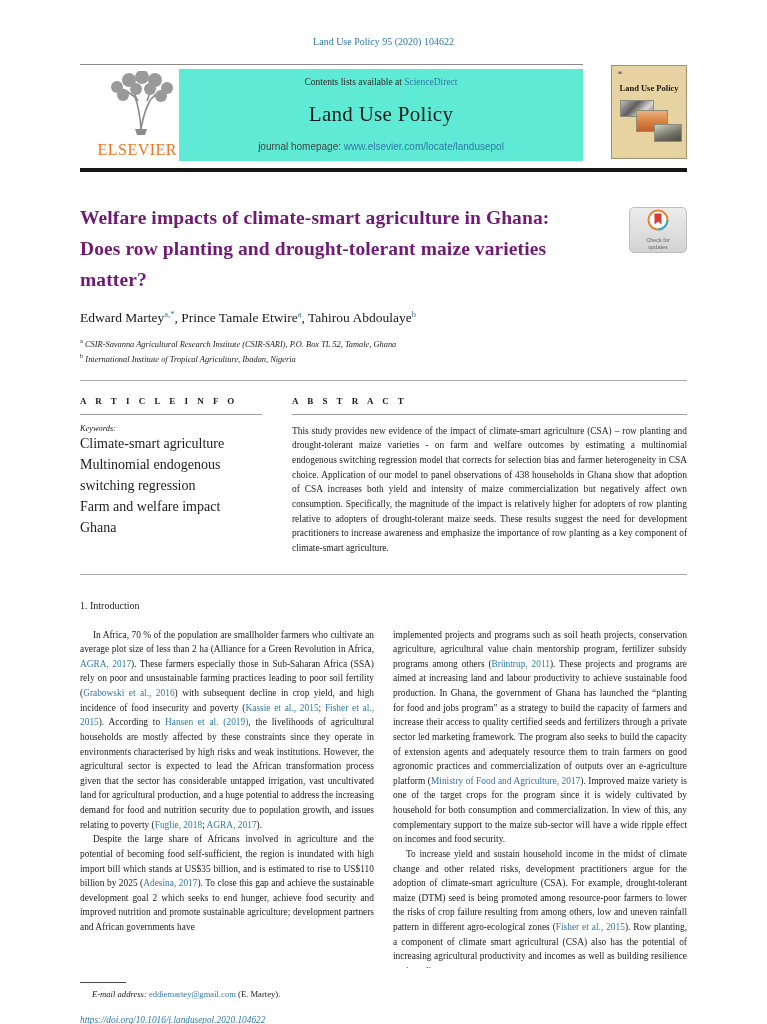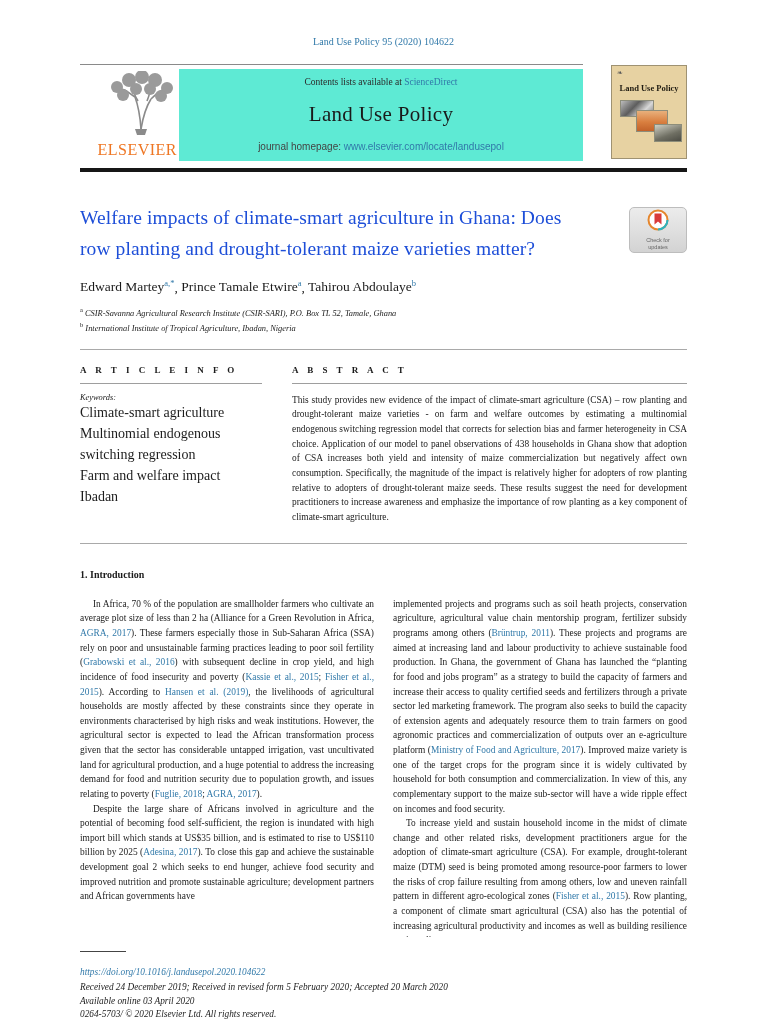--- a/index.html
+++ b/index.html
@@ -68,21 +68,21 @@
   .cover-img.i1 { top: 34px; left: 8px; width: 34px; height: 17px; background: linear-gradient(135deg,#bdbdbd 0%,#5d5d5d 40%,#d8d8d8 70%,#777 100%); }
   .cover-img.i2 { top: 44px; left: 24px; width: 32px; height: 22px; background: linear-gradient(180deg,#e8b07c 0%,#d97f3f 55%,#c2622a 100%); }
   .cover-img.i3 { top: 58px; left: 42px; width: 28px; height: 18px; background: linear-gradient(160deg,#cfcfc3 0%,#6f6f63 60%,#4c4c44 100%); }
 
   .thick-rule { height: 4px; background: #161616; margin-top: 7px; }
 
   
   .title-row { display: flex; margin-top: 31px; }
   .article-title {
     flex: 1 1 auto;
-    font-size: 19.5px; font-weight: normal; color: #1d4ed8;
+    font-size: 19.5px; font-weight: bold; color: #701a75;
     line-height: 1.58; letter-spacing: 0.1px;
     padding-right: 37px;
   }
   .check-badge {
     flex: 0 0 58px; width: 58px; height: 46px;
     background: linear-gradient(180deg, #ececec 0%, #d3d3d3 100%);
     border: 1px solid #bdbdbd; border-radius: 5px;
     display: flex; flex-direction: column; align-items: center; justify-content: center;
     margin-top: 4px;
   }
@@ -111,21 +111,21 @@
     font-size: 9px; font-weight: bold; letter-spacing: 3.5px; color: #1a1a1a;
   }
   .sec-head-rule { height: 1px; background: #9e9e9e; margin-top: 8px; margin-bottom: 9px; }
   .keywords-label { font-size: 8.4px; font-style: italic; }
   .keyword { font-size: 14px; line-height: 1.5; }
   .abstract-text {
     font-size: 9.4px; line-height: 1.56; text-align: justify; color: #1b1b1b;
   }
 
   
-  .section-heading { margin-top: 25px; font-size: 10px; font-weight: bold; }
+  .section-heading { margin-top: 25px; font-size: 10px; font-weight: normal; }
   .columns { display: flex; gap: 19px; margin-top: 17px; height: 340px; overflow: hidden; }
   .col { flex: 1 1 0; }
   .body-para {
     font-size: 9.4px; line-height: 1.555; text-align: justify; color: #1b1b1b;
   }
   .body-para.indent { text-indent: 13px; }
   .cite-link { color: #3179a9; }
 
   
   .footnote-rule { width: 46px; height: 1px; background: #444; margin-top: 14px; }
@@ -216,21 +216,21 @@
   </div>
 
   <div class="info-abstract">
     <div class="info-col">
       <div class="sec-head">A R T I C L E  I N F O</div>
       <div class="sec-head-rule"></div>
       <div class="keywords-label">Keywords:</div>
       <div class="keyword">Climate-smart agriculture</div>
       <div class="keyword">Multinomial endogenous switching regression</div>
       <div class="keyword">Farm and welfare impact</div>
-      <div class="keyword">Ibadan</div>
+      <div class="keyword">Ghana</div>
     </div>
     <div class="abstract-col">
       <div class="sec-head">A B S T R A C T</div>
       <div class="sec-head-rule"></div>
       <div class="abstract-text">This study provides new evidence of the impact of climate-smart agriculture (CSA) – row planting and drought-tolerant maize varieties - on farm and welfare outcomes by estimating a multinomial endogenous switching regression model that corrects for selection bias and farmer heterogeneity in CSA choice. Application of our model to panel observations of 438 households in Ghana show that adoption of CSA increases both yield and intensity of maize commercialization but negatively affect own consumption. Specifically, the magnitude of the impact is relatively higher for adopters of row planting relative to adopters of drought-tolerant maize seeds. These results suggest the need for development practitioners to increase awareness and emphasize the importance of row planting as a key component of climate-smart agriculture.</div>
     </div>
   </div>
 
   <div class="section-heading">1. Introduction</div>
 
@@ -240,20 +240,24 @@
         <p class="body-para indent"><span>Despite the large share of Africans involved in agriculture and the potential of becoming food self-sufficient, the region is inundated with high import bill which stands at US$35 billion, and is estimated to rise to US$110 billion by 2025 (</span><span class="cite-link">Adesina, 2017</span><span>). To close this gap and achieve the sustainable development goal 2 which seeks to end hunger, achieve food security and improved nutrition and promote sustainable agriculture; development partners and African governments have</span></p>
       </div>
     <div class="col">
         <p class="body-para"><span>implemented projects and programs such as soil heath projects, conservation agriculture, agricultural value chain mentorship program, fertilizer subsidy programs among others (</span><span class="cite-link">Brüntrup, 2011</span><span>). These projects and programs are aimed at increasing land and labour productivity to achieve sustainable food production. In Ghana, the government of Ghana has launched the “planting for food and jobs program” as a strategy to build the capacity of farmers and increase their access to quality certified seeds and fertilizers through a private sector led marketing framework. The program also seeks to build the capacity of extension agents and adequately resource them to train farmers on good agronomic practices and commercialization of outputs over an e-agriculture platform (</span><span class="cite-link">Ministry of Food and Agriculture, 2017</span><span>). Improved maize variety is one of the target crops for the program since it is widely cultivated by household for both consumption and commercialization. In view of this, any complementary support to the maize sub-sector will have a wide ripple effect on incomes and food security.</span></p>
         <p class="body-para indent"><span>To increase yield and sustain household income in the midst of climate change and other related risks, development practitioners argue for the adoption of climate-smart agriculture (CSA). For example, drought-tolerant maize (DTM) seed is being promoted among resource-poor farmers to lower the risks of crop failure resulting from among others, low and uneven rainfall pattern in different agro-ecological zones (</span><span class="cite-link">Fisher et al., 2015</span><span>). Row planting, a component of climate smart agricultural (CSA) also has the potential of increasing agricultural productivity and incomes as well as building resilience against climate</span></p>
       </div>
   </div>
 
   <div class="footnote-rule"></div>
   <div class="footnote">
+    <div class="fn2">
+      <span class="em-label">E-mail address:</span>
+      <span class="link">eddiemartey@gmail.com</span><span> (E. Martey).</span>
+    </div>
   </div>
 
   <div class="footer-block">
     <span class="link doi">https://doi.org/10.1016/j.landusepol.2020.104622</span>
     <div>Received 24 December 2019; Received in revised form 5 February 2020; Accepted 20 March 2020</div>
     <div>Available online 03 April 2020</div>
     <div>0264-5703/ © 2020 Elsevier Ltd. All rights reserved.</div>
   </div>
 
 </div>

